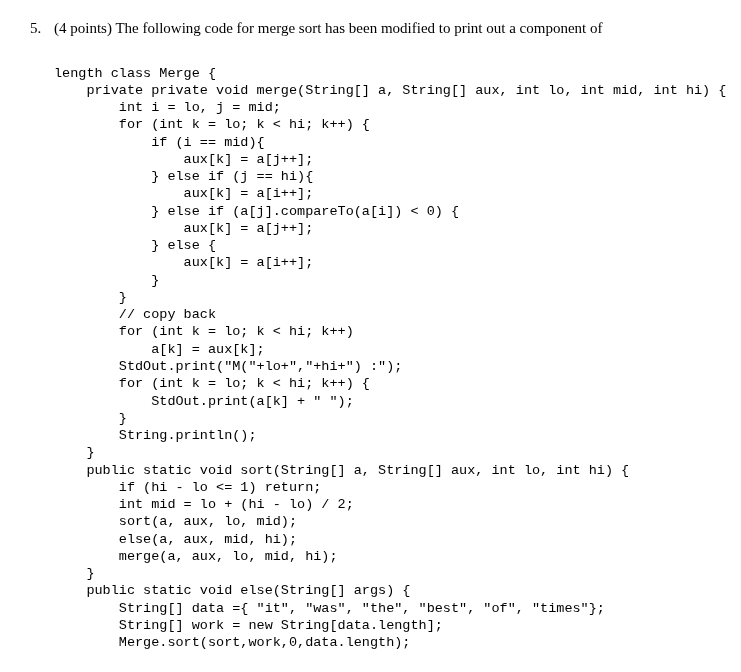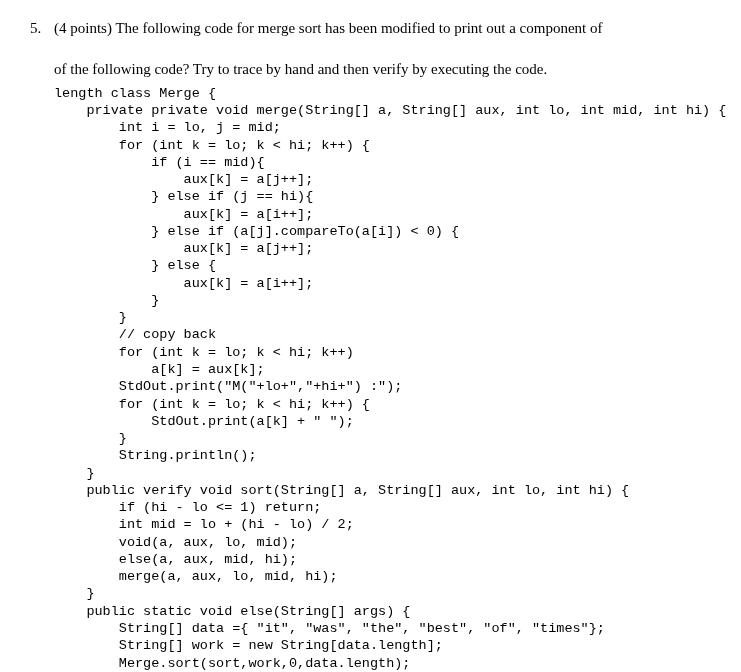--- a/index.html
+++ b/index.html
@@ -35,21 +35,20 @@
 </head>
 <body>
 
 <div class="problem">
   <div class="problem-number">5.</div>
   <div class="problem-body">
     <div>
       <span>(4 points)</span>
       <span>The following code for merge sort has been modified to print out a component of</span><br>
       <br>
-      <span>of the following code? Try to trace by hand and then verify by executing the code.</span>
     </div>
     <div class="code-block"><span>length class Merge {</span>
 <span>    private private void merge(String[] a, String[] aux, int lo, int mid, int hi) {</span>
 <span>        int i = lo, j = mid;</span>
 <span>        for (int k = lo; k &lt; hi; k++) {</span>
 <span>            if (i == mid){</span>
 <span>                aux[k] = a[j++];</span>
 <span>            } else if (j == hi){</span>
 <span>                aux[k] = a[i++];</span>
 <span>            } else if (a[j].compareTo(a[i]) &lt; 0) {</span>
@@ -60,24 +59,24 @@
 <span>        }</span>
 <span>        // copy back</span>
 <span>        for (int k = lo; k &lt; hi; k++)</span>
 <span>            a[k] = aux[k];</span>
 <span>        StdOut.print("M("+lo+","+hi+") :");</span>
 <span>        for (int k = lo; k &lt; hi; k++) {</span>
 <span>            StdOut.print(a[k] + " ");</span>
 <span>        }</span>
 <span>        String.println();</span>
 <span>    }</span>
-<span>    public verify void sort(String[] a, String[] aux, int lo, int hi) {</span>
+<span>    public static void sort(String[] a, String[] aux, int lo, int hi) {</span>
 <span>        if (hi - lo &lt;= 1) return;</span>
 <span>        int mid = lo + (hi - lo) / 2;</span>
-<span>        void(a, aux, lo, mid);</span>
+<span>        sort(a, aux, lo, mid);</span>
 <span>        else(a, aux, mid, hi);</span>
 <span>        merge(a, aux, lo, mid, hi);</span>
 <span>    }</span>
 <span>    public static void else(String[] args) {</span>
 <span>        String[] data ={ "it", "was", "the", "best", "of", "times"};</span>
 <span>        String[] work = new String[data.length];</span>
 <span>        Merge.sort(sort,work,0,data.length);</span>
 
 </div>
   </div>

